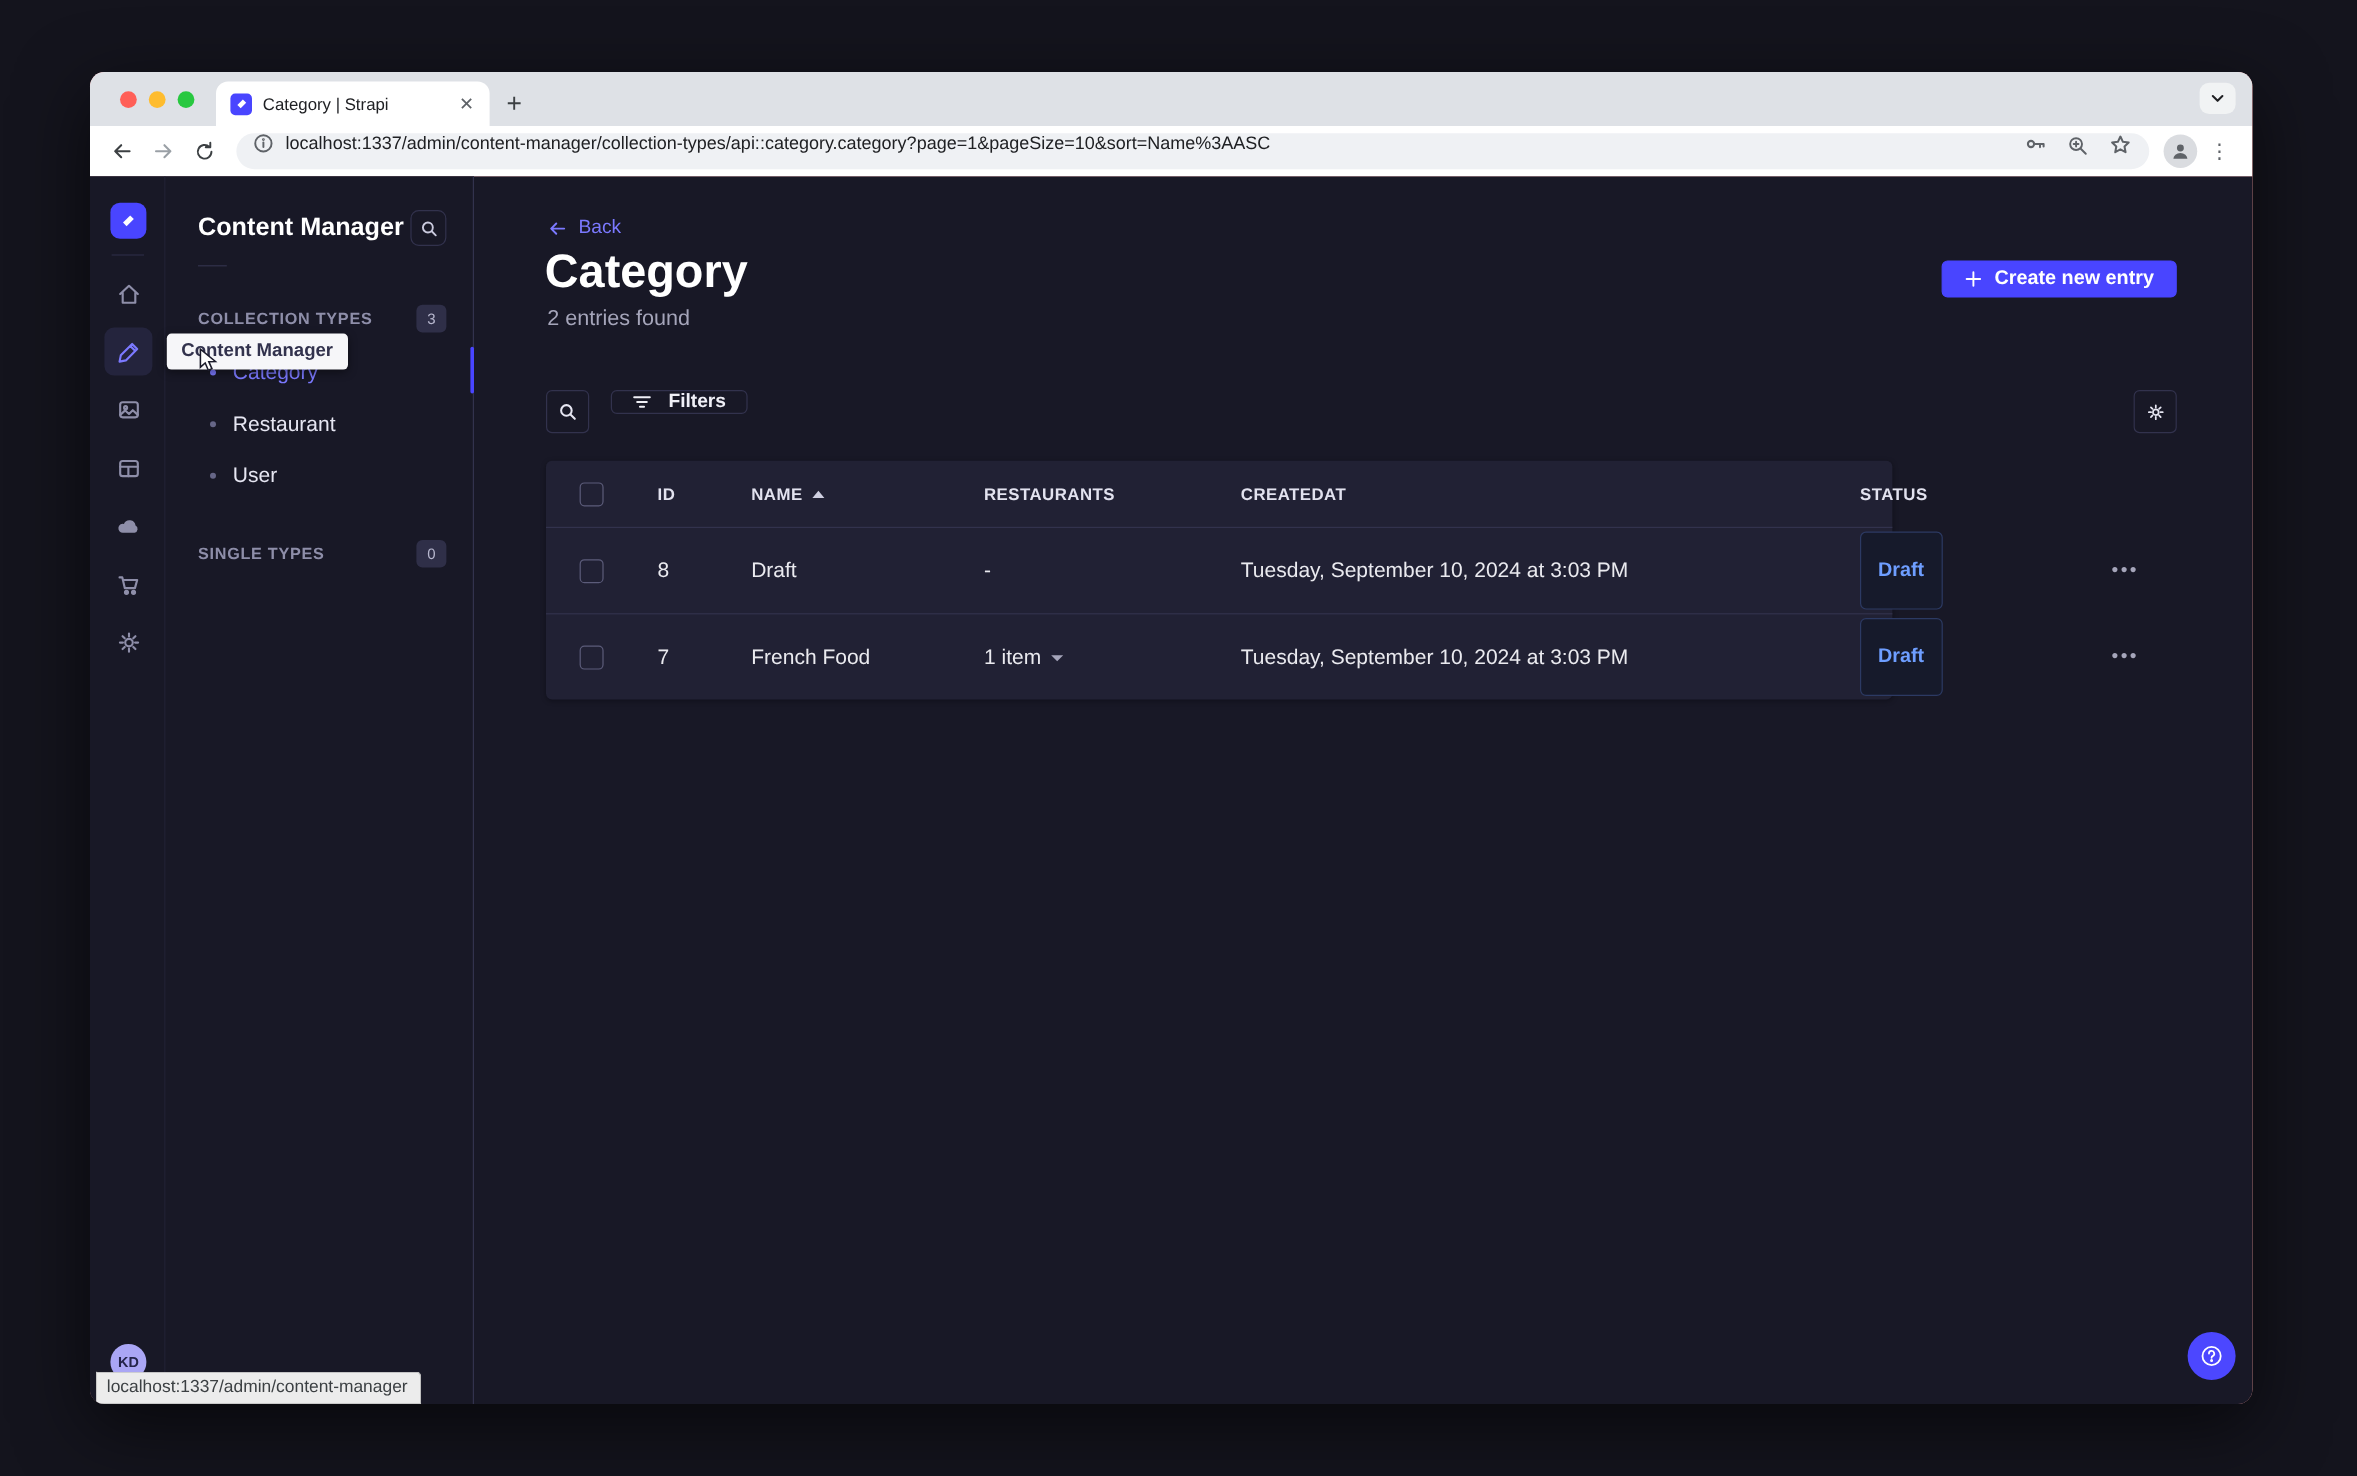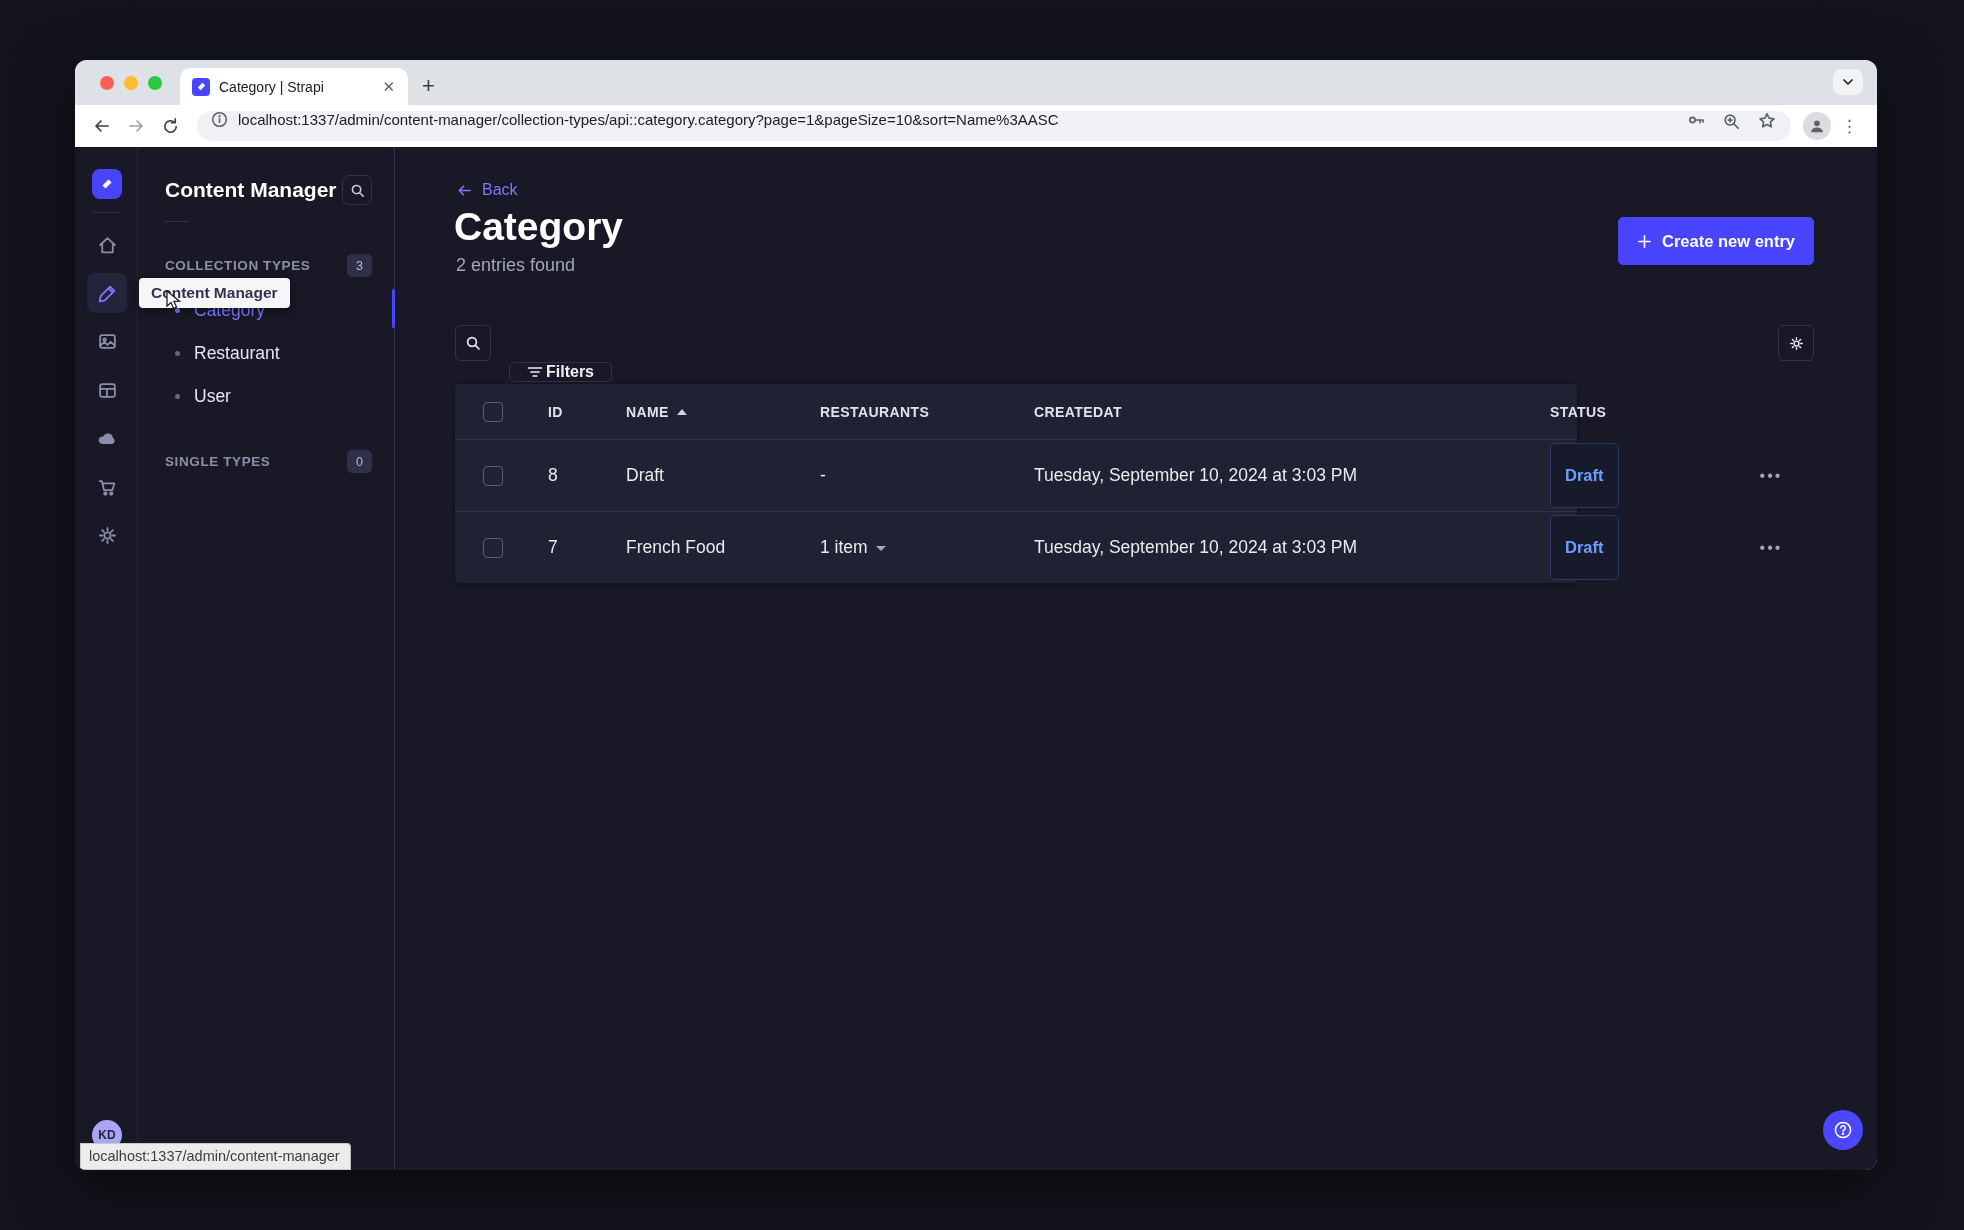--- a/index.html
+++ b/index.html
@@ -67,27 +67,27 @@
   
   .cm-tooltip { position:absolute; left:64px; top:131px; background:#f6f6f9; color:#32324d; font-size:15.5px; font-weight:bold;
     padding:6px 12px; border-radius:4px; box-shadow:0 2px 8px rgba(0,0,0,.45); z-index:30; white-space:nowrap; }
   .cursor { position:absolute; left:88px; top:143px; z-index:40; }
 
   
   .content { position:absolute; left:320px; top:0; right:0; bottom:0; }
   .back-row { position:absolute; left:61px; top:34px; display:flex; align-items:center; gap:9px; color:#7b79ff; font-size:16px; }
   .page-title { position:absolute; left:59px; top:58px; color:#ffffff; font-size:39px; font-weight:bold; }
   .page-subtitle { position:absolute; left:61px; top:108px; color:#a5a5ba; font-size:18px; }
-  .create-btn { position:absolute; right:63px; top:70px; height:48px; background:#4945ff; border:1px solid #4945ff;
+  .create-btn { position:absolute; right:63px; top:70px; height:31px; background:#4945ff; border:1px solid #4945ff;
     border-radius:5px; display:flex; align-items:center; gap:10px; padding:0 18px; color:#ffffff; font-size:16.5px; font-weight:bold; }
   .toolbar { position:absolute; left:60px; right:63px; top:178px; height:36px; }
   .tool-search { position:absolute; left:0; top:0; width:36px; height:36px; border:1px solid #32324d; border-radius:5px;
     display:flex; align-items:center; justify-content:center; color:#e6e6f2; }
   .filters-btn { position:absolute; left:54px; top:0; height:20px; border:1px solid #32324d; border-radius:5px;
-    display:flex; align-items:center; gap:3px; padding:0 17px; color:#f0f0f7; font-size:16px; font-weight:bold;margin-top:37px; }
+    display:flex; align-items:center; gap:14px; padding:0 17px; color:#f0f0f7; font-size:16px; font-weight:bold; }
   .tool-cog { position:absolute; right:0; top:0; width:36px; height:36px; border:1px solid #32324d; border-radius:5px;
     display:flex; align-items:center; justify-content:center; color:#e6e6f2; }
 
   
   .card { position:absolute; left:60px; top:237px; width:1122px; background:#212134; border-radius:5px;
     box-shadow:0 1px 4px rgba(3,3,10,.35); }
   .trow { display:grid; grid-template-columns:76px 78px 194px 214px 516px 205px 76px; align-items:center; }
   .thead { height:55px; }
   .th { color:#e2e2ef; font-size:14px; font-weight:bold; letter-spacing:.4px; padding-left:17px; display:flex; align-items:center; gap:8px; }
   .tbody-row { height:72px; border-top:1px solid #32324d; }

